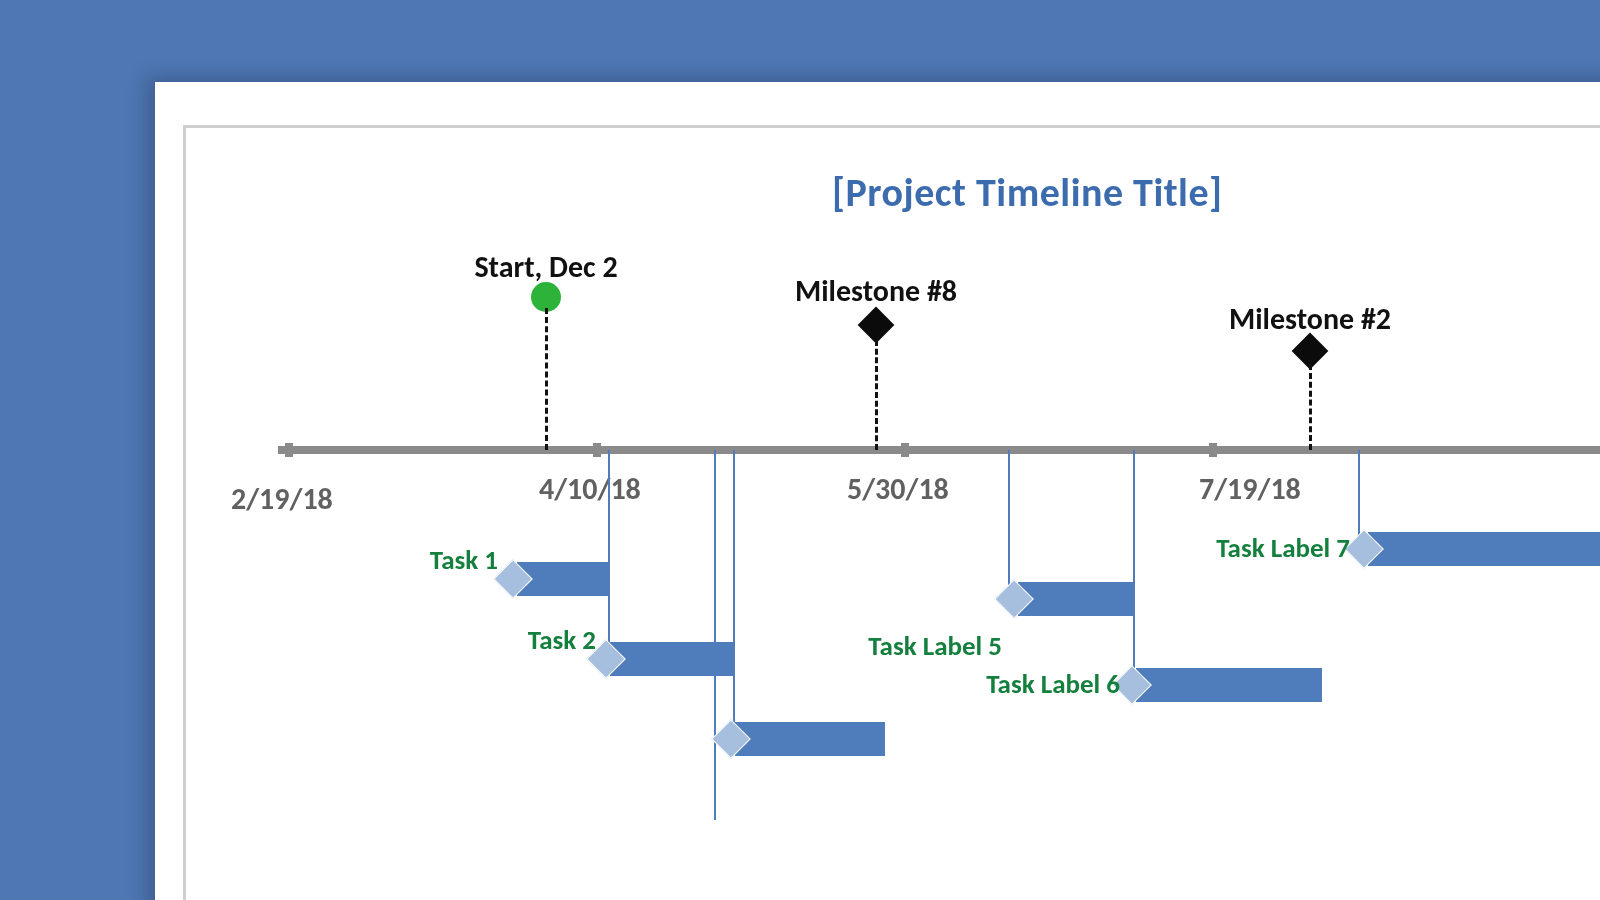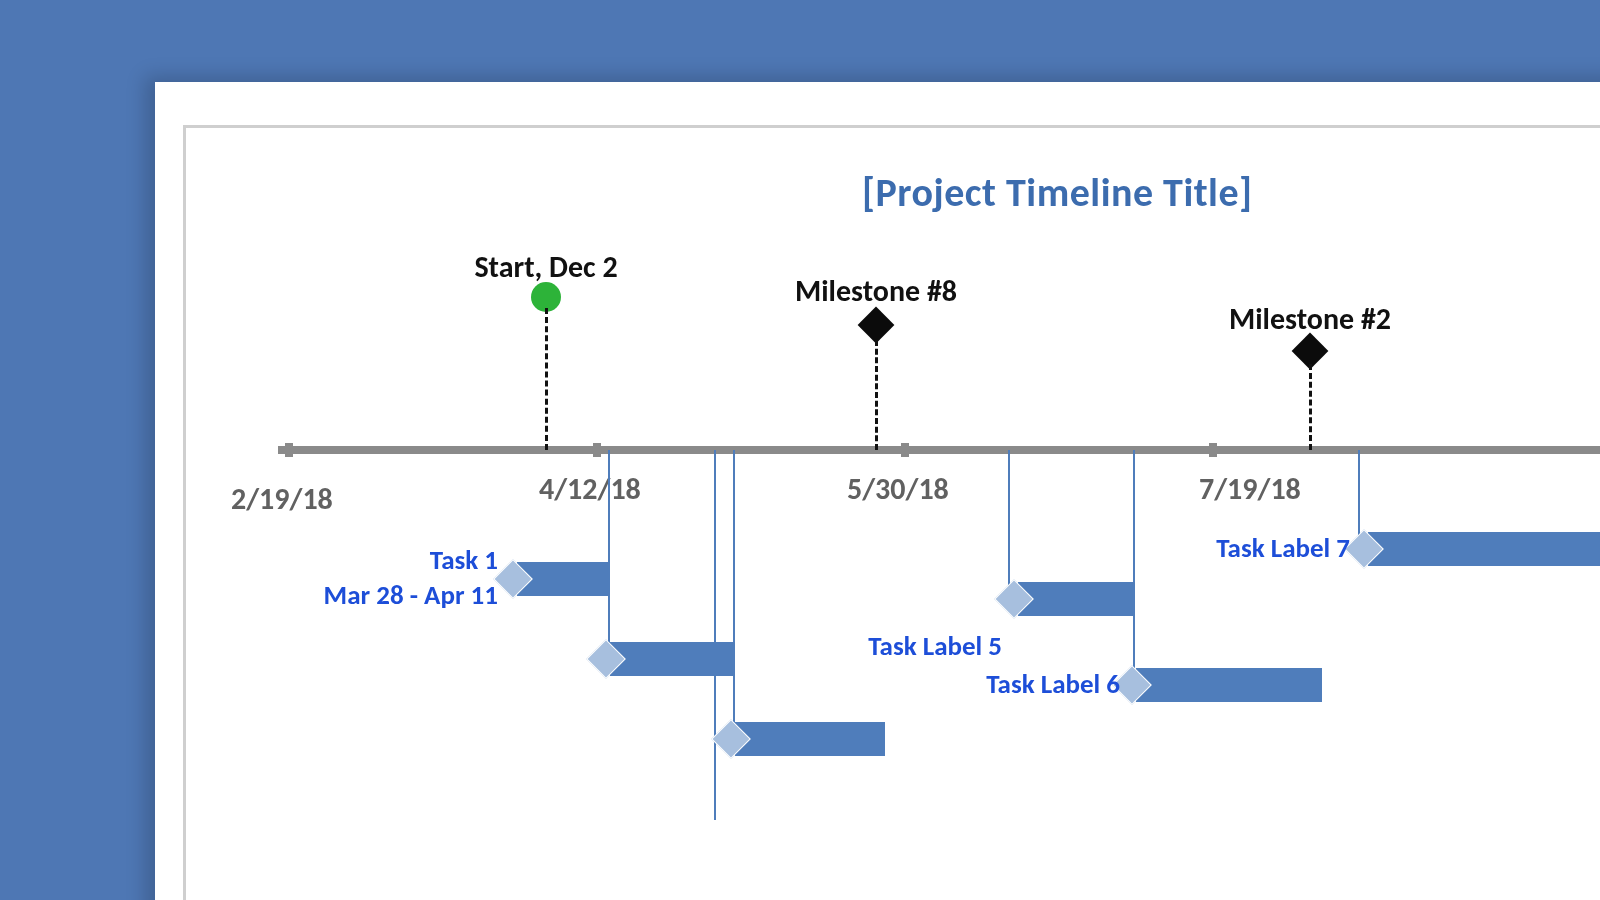--- a/index.html
+++ b/index.html
@@ -29,21 +29,20 @@
     border-top: 3px solid #cfcfcf;
     border-left: 3px solid #cfcfcf;
     box-sizing: border-box;
   }
   .title {
     position: absolute;
     color: #3C6CAE;
     font-weight: 700;
     font-size: 40px;
     letter-spacing: 0.5px;
-    margin-left: 30px;
   }
   .axis-line {
     position: absolute;
     height: 8px;
     background: #8a8a8a;
   }
   .axis-tick {
     position: absolute;
     width: 8px;
     height: 14px;
@@ -97,62 +96,62 @@
   }
   .task-drop {
     position: absolute;
     width: 2px;
     background: #4F7DBB;
   }
   .task-label {
     position: absolute;
     font-size: 27px;
     font-weight: 700;
-    color: #1d4ed8;
+    color: #15803d;
     text-align: right;
     white-space: nowrap;
     line-height: 1.3;
   }
 </style>
 </head>
 <body>
 
 <div class="page">
   <div class="inner-border"></div>
   <div id="chart">
       <div class="title" style="left: 677px; top: 86px;">[Project Timeline Title]</div>
       <div class="axis-line" style="left: 123px; top: 364px; width: 1322px;"></div>
       <div class="axis-tick" style="left: 130px; top: 361px;"></div>
       <div class="axis-label" style="left: 76px; top: 398px;">2/19/18</div>
       <div class="axis-tick" style="left: 438px; top: 361px;"></div>
-      <div class="axis-label" style="left: 384px; top: 388px;">4/12/18</div>
+      <div class="axis-label" style="left: 384px; top: 388px;">4/10/18</div>
       <div class="axis-tick" style="left: 746px; top: 361px;"></div>
       <div class="axis-label" style="left: 692px; top: 388px;">5/30/18</div>
       <div class="axis-tick" style="left: 1054px; top: 361px;"></div>
       <div class="axis-label" style="left: 1000px; top: 388px; margin-left: 44px;">7/19/18</div>
       <div class="ms-label" style="top: 166px; left: 281px; width: 220px;">Start, Dec 2</div>
       <div class="ms-circle" style="left: 376px; top: 200px;"></div>
       <div class="ms-leader" style="left: 390px; top: 226px; height: 142px;"></div>
       <div class="ms-label" style="top: 190px; left: 611px; width: 220px;">Milestone #8</div>
       <div class="ms-diamond" style="left: 708px; top: 230px;"></div>
       <div class="ms-leader" style="left: 720px; top: 258px; height: 110px;"></div>
       <div class="ms-label" style="top: 218px; left: 1045px; width: 220px;">Milestone #2</div>
       <div class="ms-diamond" style="left: 1142px; top: 256px;"></div>
       <div class="ms-leader" style="left: 1154px; top: 282px; height: 86px;"></div>
       <div class="task-drop" style="left: 453px; top: 368px; height: 200px;"></div>
       <div class="task-bar" style="left: 362px; top: 480px; width: 92px;"></div>
       <div class="task-diamond" style="left: 344px; top: 483px;"></div>
       <div class="task-label" style="top: 460px; left: 43px; width: 300px;">
         <div>Task 1</div>
-        <div>Mar 28 - Apr 11</div>
       </div>
       <div class="task-drop" style="left: 578px; top: 368px; height: 290px;"></div>
       <div class="task-bar" style="left: 455px; top: 560px; width: 124px;"></div>
       <div class="task-diamond" style="left: 437px; top: 563px;"></div>
       <div class="task-label" style="top: 540px; left: 141px; width: 300px;">
+        <div>Task 2</div>
       </div>
       <div class="task-drop" style="left: 559px; top: 368px; height: 370px;"></div>
       <div class="task-bar" style="left: 580px; top: 640px; width: 150px;"></div>
       <div class="task-diamond" style="left: 562px; top: 643px;"></div>
       <div class="task-label" style="top: 620px; left: 265px; width: 300px;">
       </div>
       <div class="task-drop" style="left: 853px; top: 368px; height: 150px;"></div>
       <div class="task-bar" style="left: 863px; top: 500px; width: 116px;"></div>
       <div class="task-diamond" style="left: 845px; top: 503px;"></div>
       <div class="task-label" style="top: 498px; left: 547px; width: 300px; margin-top: 48px;">

